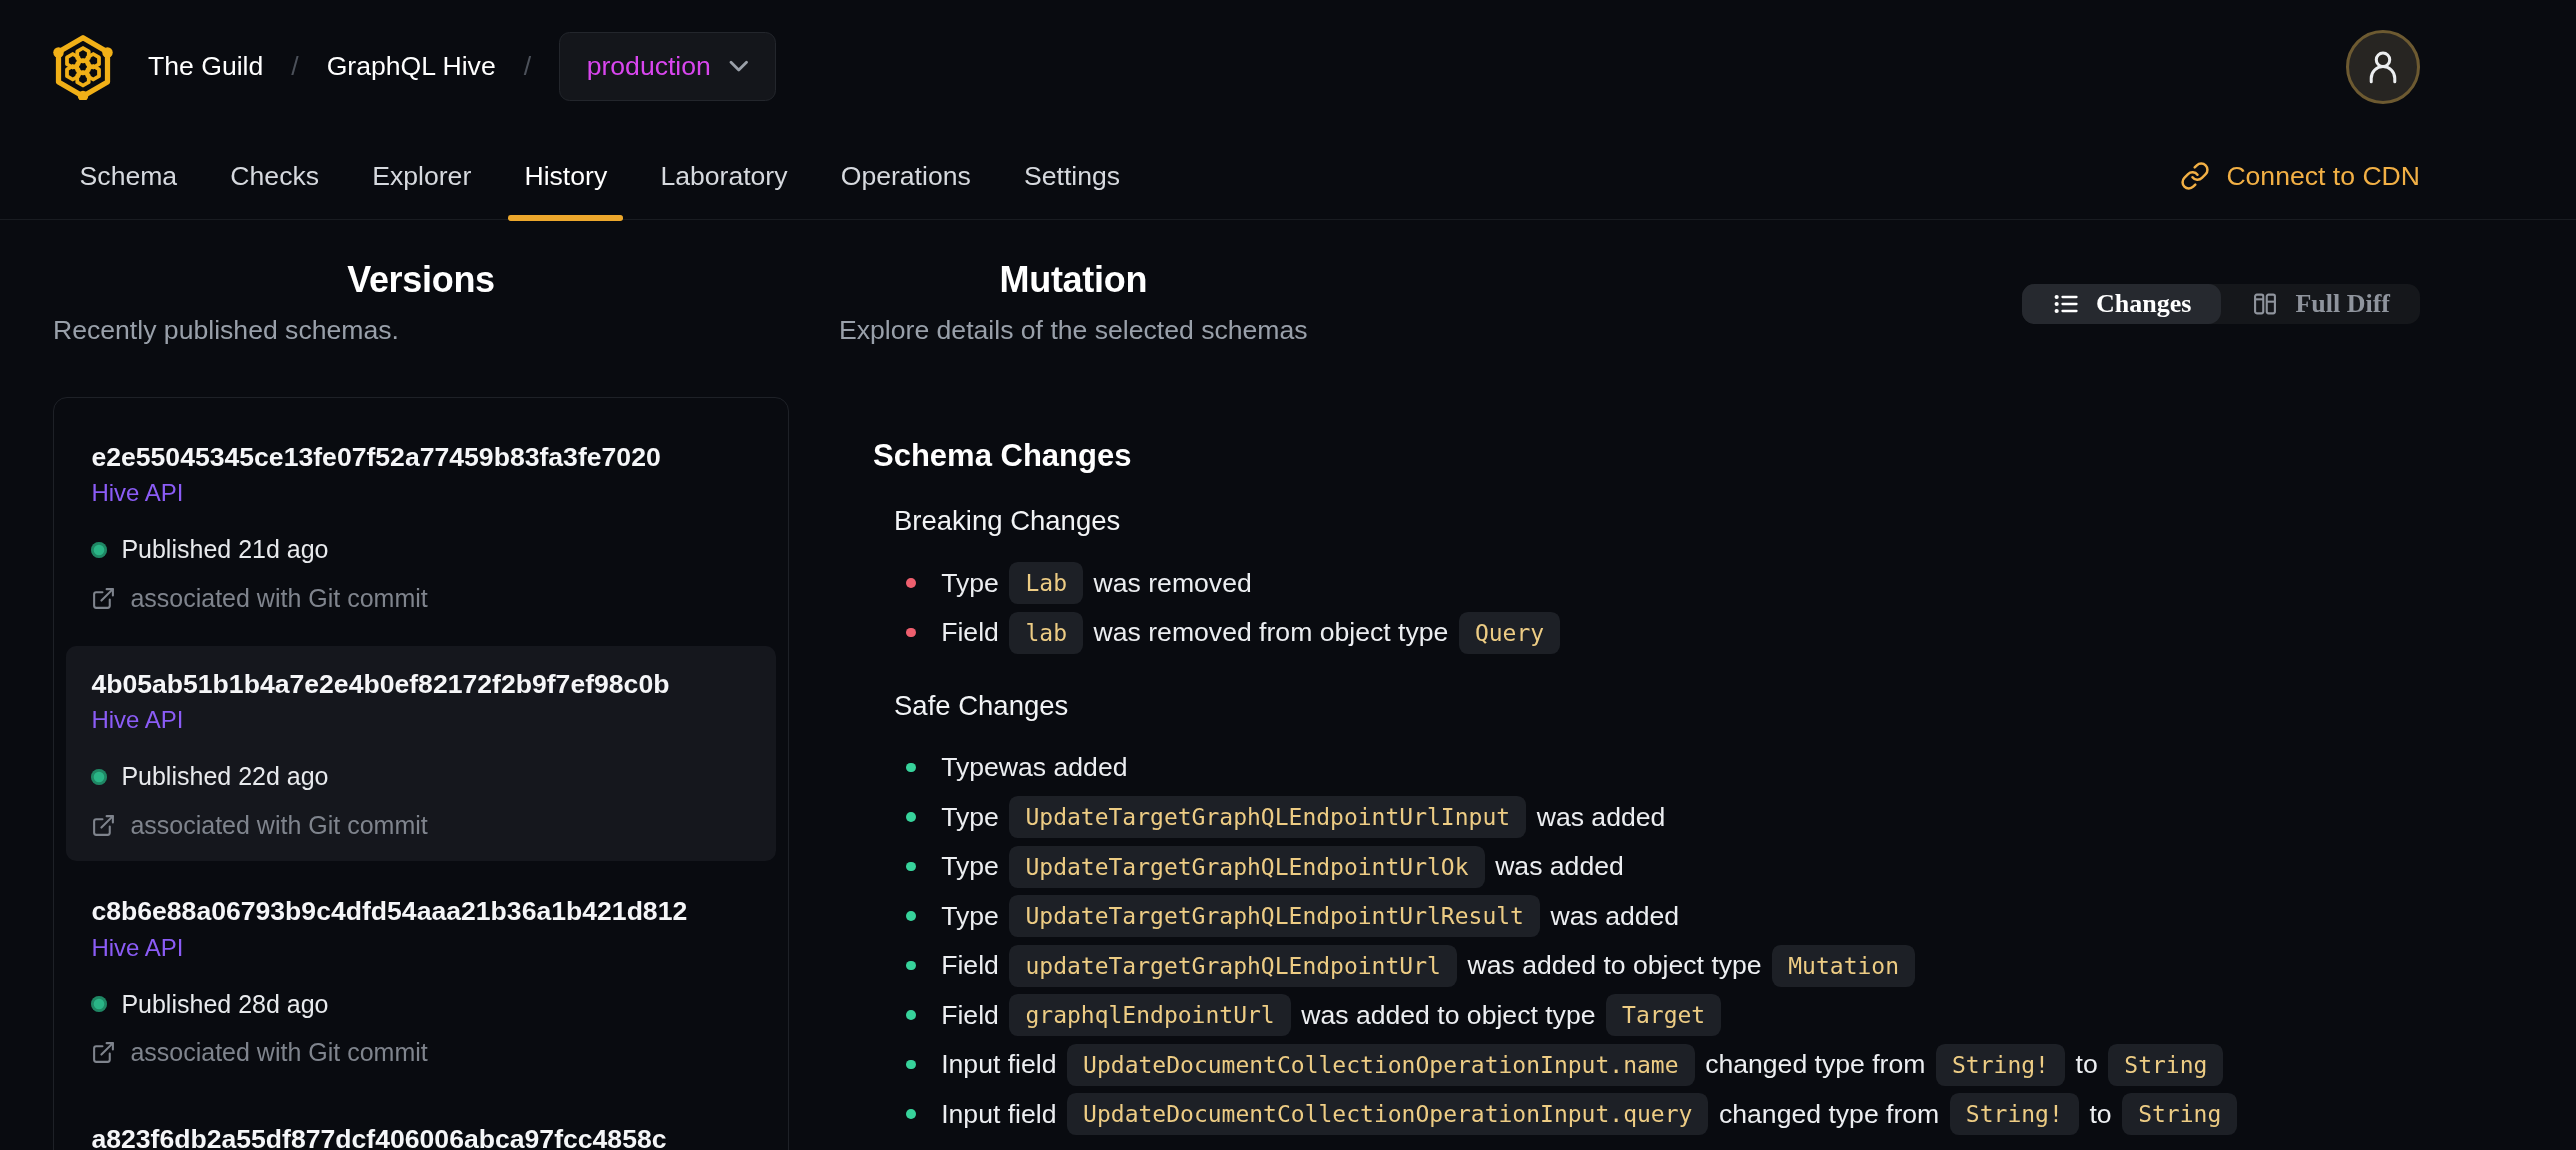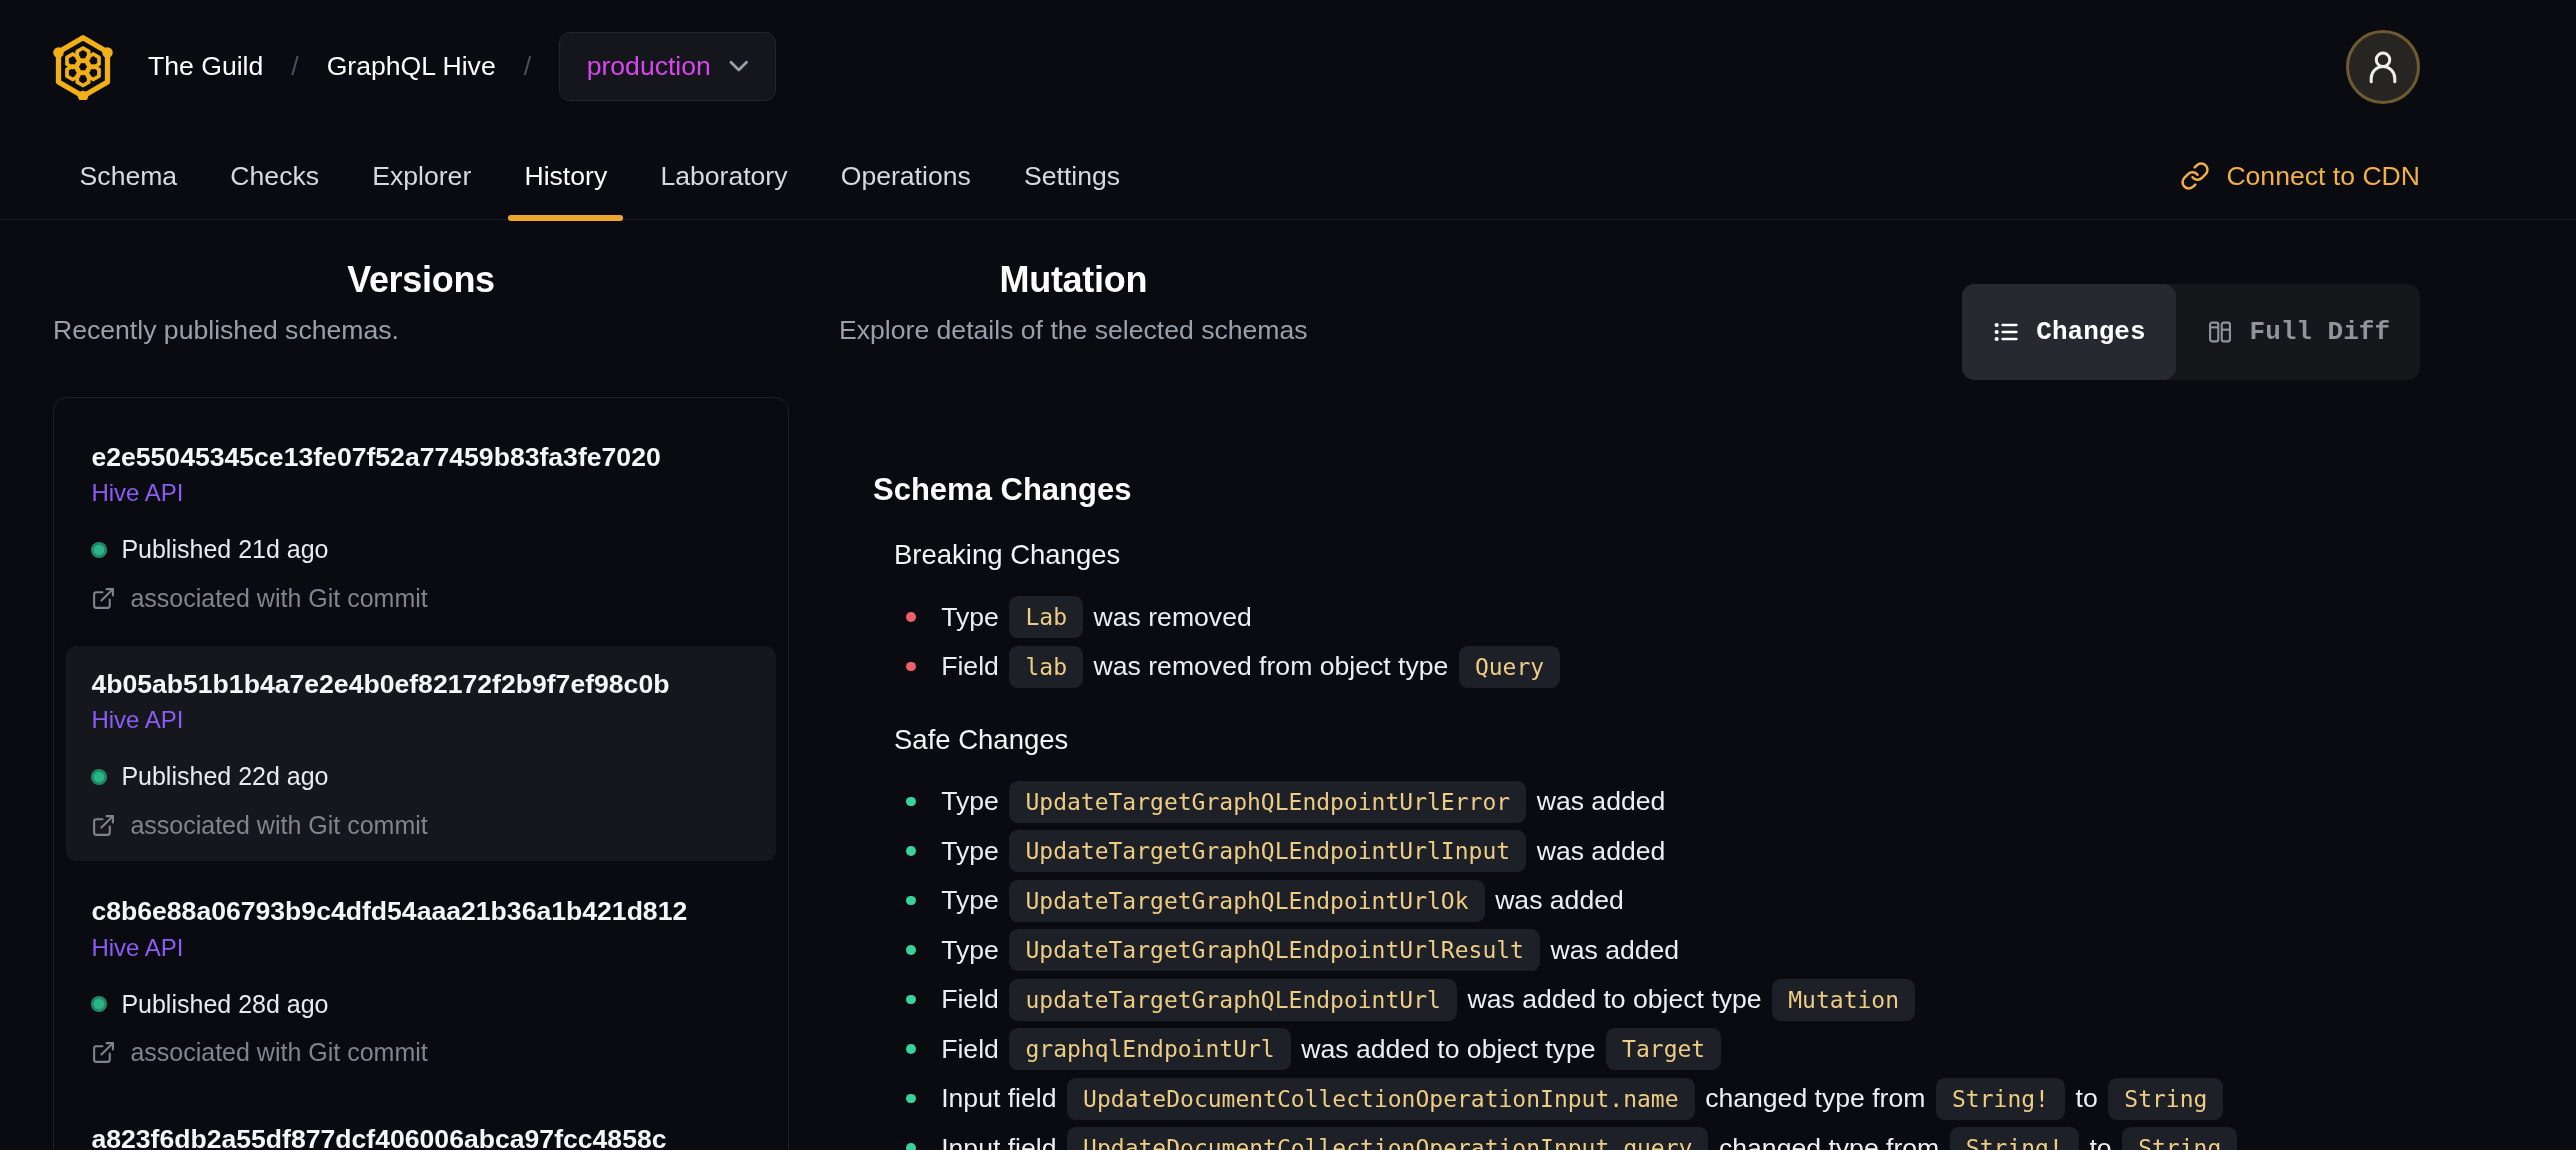--- a/index.html
+++ b/index.html
@@ -80,22 +80,22 @@
   .v-git{margin-top:19.5px;display:flex;align-items:center;gap:14px;font-size:25px;color:#7f848d;cursor:pointer;}
   .v-git svg{flex:none;}
   
   .details-head{display:flex;justify-content:space-between;align-items:flex-start;}
   .segmented{
     display:flex;background:#15171b;border-radius:12.4px;margin-top:25px;
     align-self:flex-start;flex:none;
   }
   .seg-btn{
     display:flex;align-items:center;gap:16px;border:none;background:transparent;
-    padding:33px 30px;font-size:26px;font-weight:600;color:#8f949d;cursor:pointer;
-    border-radius:12.4px;font-family:Liberation Mono, monospace;
+    padding:5px 30px;font-size:26px;font-weight:600;color:#8f949d;cursor:pointer;
+    border-radius:12.4px;font-family:Liberation Serif, serif;
   }
   .seg-btn.active{background:#26292f;color:#ffffff;}
   
   .schema{margin-top:92px;padding-left:34px;}
   .h-schema{font-size:31px;font-weight:700;color:#fff;}
   .change-group{margin-top:31px;padding-left:21px;}
   .change-group + .change-group{margin-top:34px;}
   .h-group{font-size:27.5px;font-weight:500;color:#f2f4f6;}
   .change-list{list-style:none;margin:23px 0 0 12.4px;}
   .change-item{display:flex;align-items:center;min-height:46px;margin-bottom:3.5px;
@@ -280,21 +280,20 @@
                 <span class="chip">Query</span>
               </li>
             </ul>
           </section>
           <section class="change-group">
             <h3 class="h-group">Safe Changes</h3>
             <ul class="change-list">
               <li class="change-item">
                 <span class="bullet safe"></span>
                 <span>Type </span>
-                <span class="chip">UpdateTargetGraphQLEndpointUrlError</span>
                 <span> was added</span>
               </li>
               <li class="change-item">
                 <span class="bullet safe"></span>
                 <span>Type </span>
                 <span class="chip">UpdateTargetGraphQLEndpointUrlInput</span>
                 <span> was added</span>
               </li>
               <li class="change-item">
                 <span class="bullet safe"></span>

